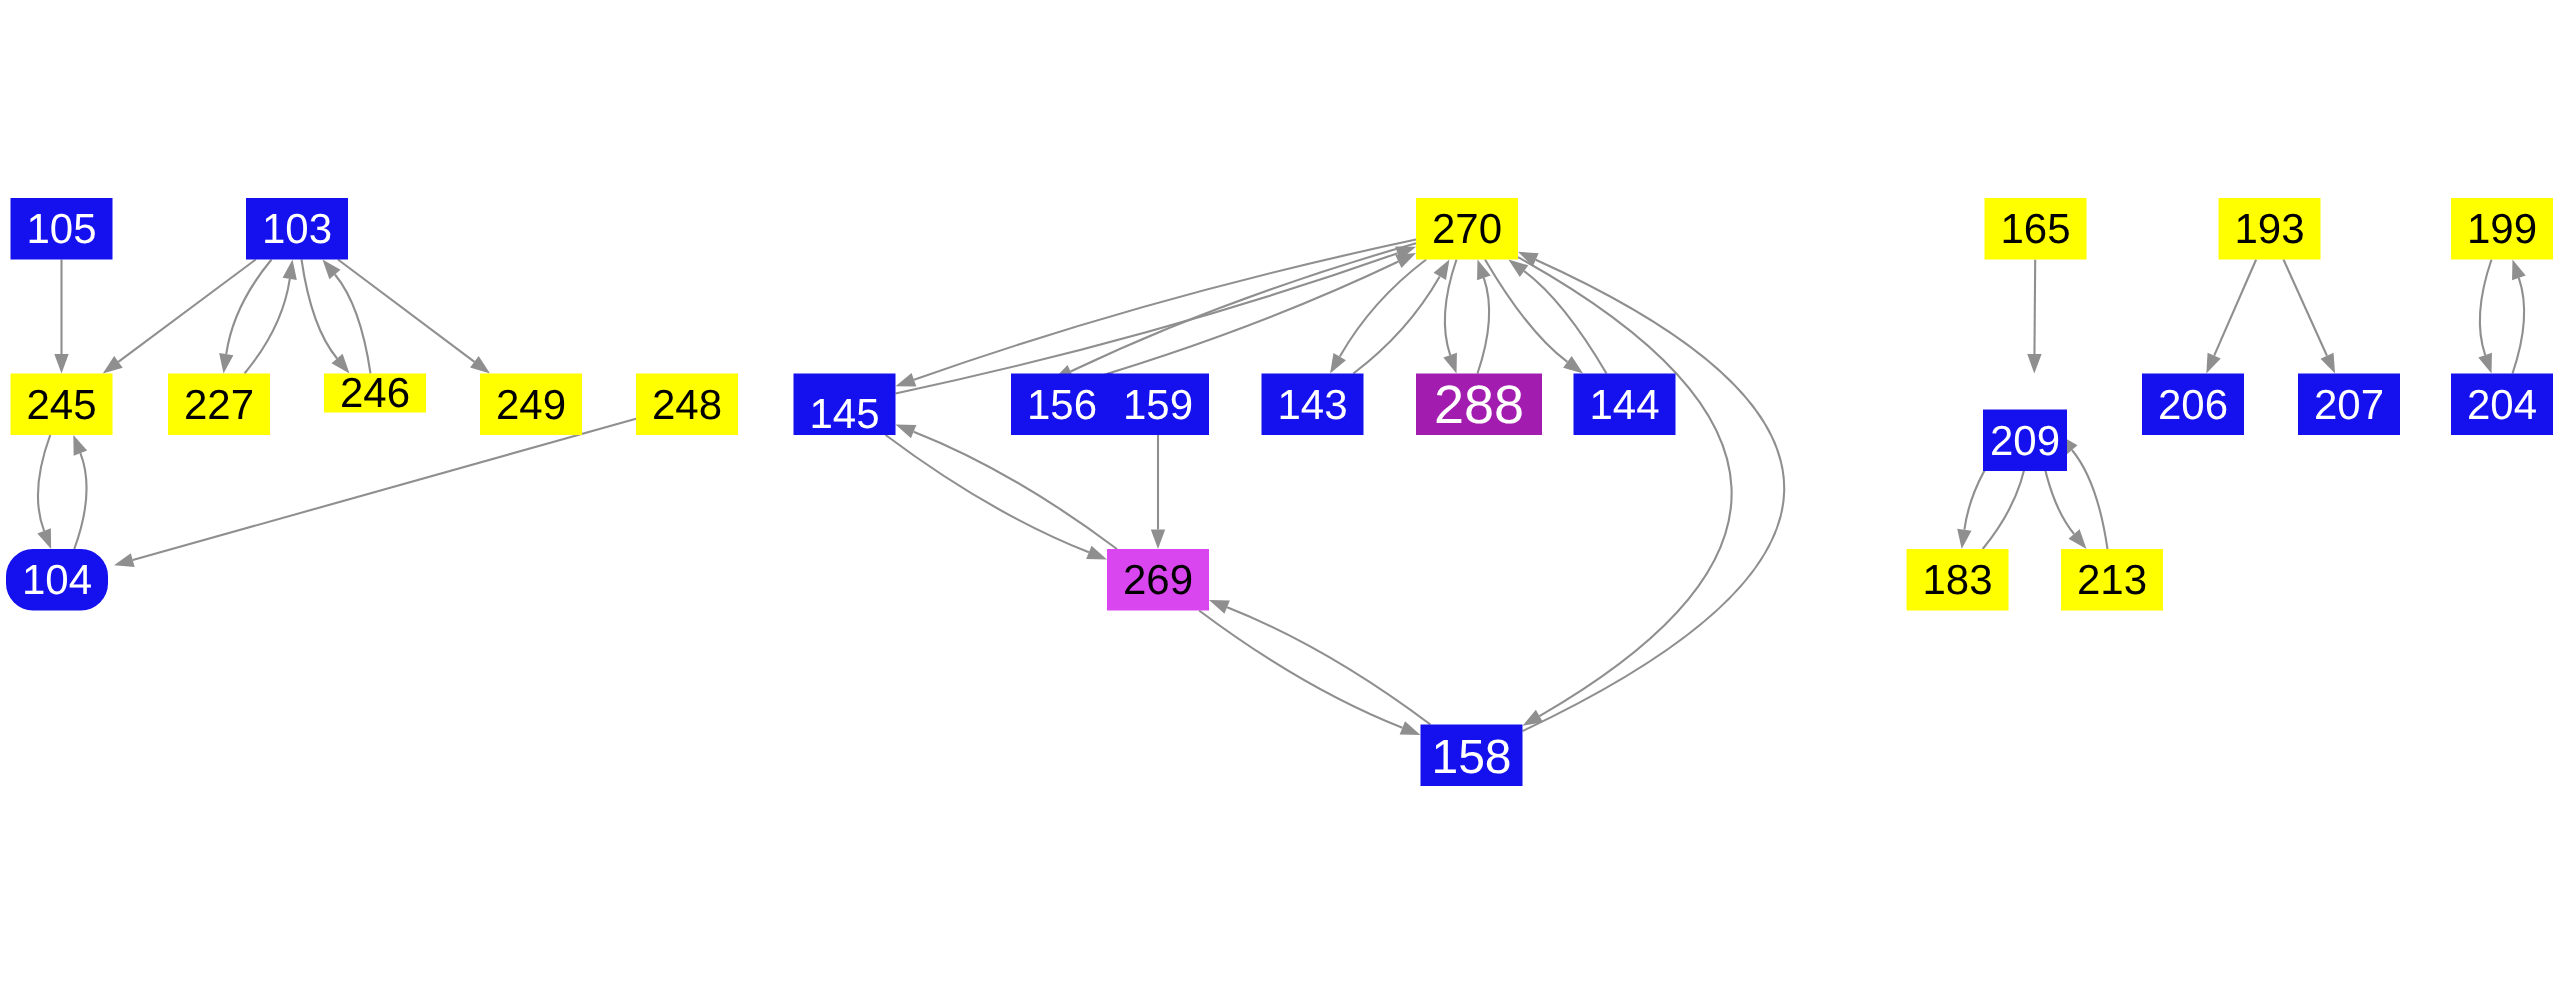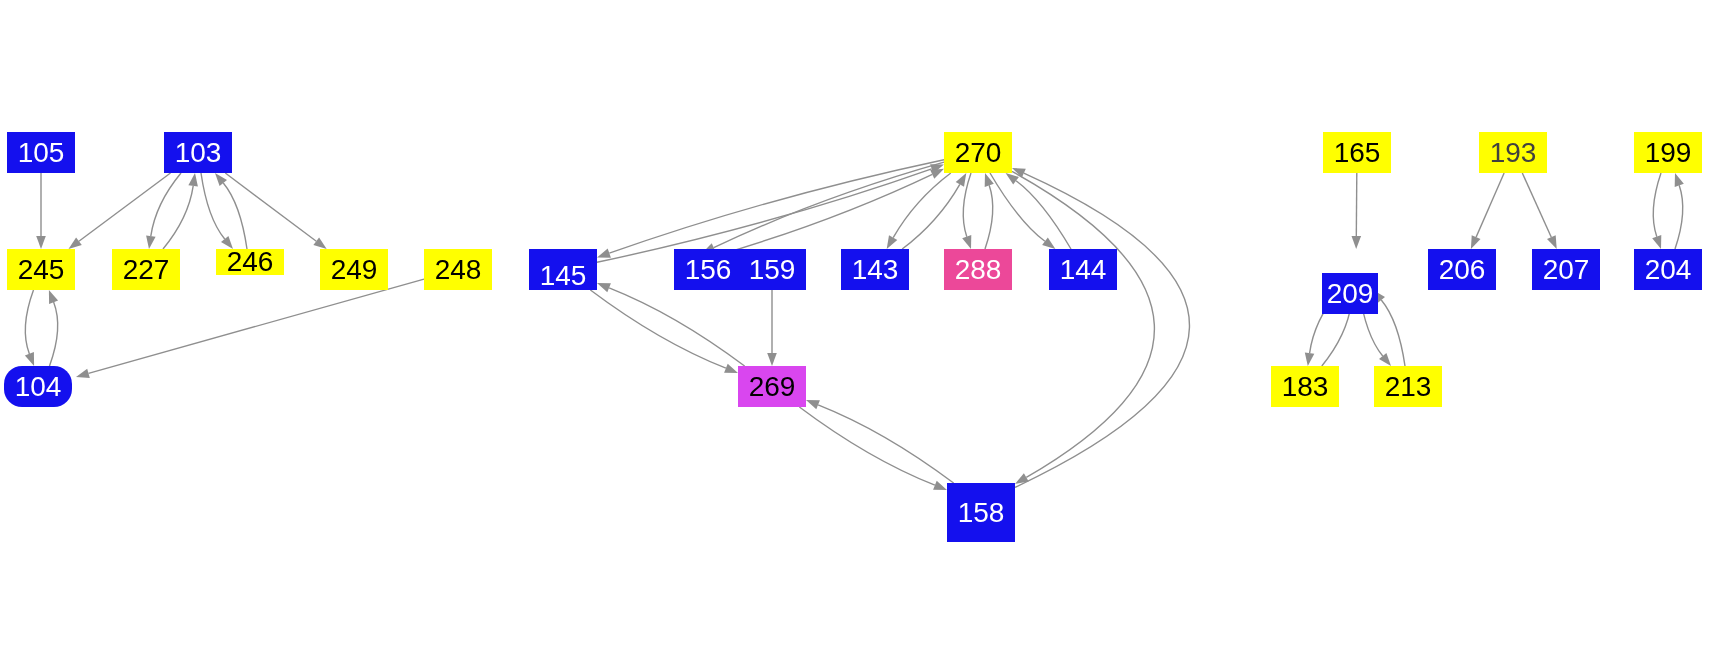--- a/index.html
+++ b/index.html
@@ -120,21 +120,21 @@
       </div>
       <div class="node" style="left: 164px; top: 132px; width: 68px; height: 41px; background: rgb(20, 16, 238); color: rgb(255, 255, 255); font-size: 28px;">
         <span>103</span>
       </div>
       <div class="node" style="left: 944px; top: 132px; width: 68px; height: 41px; background: rgb(255, 255, 0); color: rgb(0, 0, 0); font-size: 28px;">
         <span>270</span>
       </div>
       <div class="node" style="left: 1323px; top: 132px; width: 68px; height: 41px; background: rgb(255, 255, 0); color: rgb(0, 0, 0); font-size: 28px;">
         <span>165</span>
       </div>
-      <div class="node" style="left: 1479px; top: 132px; width: 68px; height: 41px; background: rgb(255, 255, 0); color: #404040; font-size: 28px;">
+      <div class="node" style="left: 1479px; top: 132px; width: 68px; height: 41px; background: rgb(255, 255, 0); color: #000000; font-size: 28px;">
         <span>193</span>
       </div>
       <div class="node" style="left: 1634px; top: 132px; width: 68px; height: 41px; background: rgb(255, 255, 0); color: rgb(0, 0, 0); font-size: 28px;">
         <span>199</span>
       </div>
       <div class="node" style="left: 7px; top: 249px; width: 68px; height: 41px; background: rgb(255, 255, 0); color: rgb(0, 0, 0); font-size: 28px;">
         <span>245</span>
       </div>
       <div class="node" style="left: 112px; top: 249px; width: 68px; height: 41px; background: rgb(255, 255, 0); color: rgb(0, 0, 0); font-size: 28px;">
         <span>227</span>
@@ -153,21 +153,21 @@
       </div>
       <div class="node" style="left: 634px; top: 249px; width: 68px; height: 41px; background: rgb(20, 16, 238); color: rgb(255, 255, 255); font-size: 28px; margin-left: 40px;">
         <span>156</span>
       </div>
       <div class="node" style="left: 738px; top: 249px; width: 68px; height: 41px; background: rgb(20, 16, 238); color: rgb(255, 255, 255); font-size: 28px;">
         <span>159</span>
       </div>
       <div class="node" style="left: 841px; top: 249px; width: 68px; height: 41px; background: rgb(20, 16, 238); color: rgb(255, 255, 255); font-size: 28px;">
         <span>143</span>
       </div>
-      <div class="node" style="left: 944px; top: 249px; width: 68px; height: 41px; background: #ec4899; color: rgb(255, 255, 255); font-size: 28px;">
+      <div class="node" style="left: 944px; top: 249px; width: 84px; height: 41px; background: #a21caf; color: rgb(255, 255, 255); font-size: 36px;">
         <span>288</span>
       </div>
       <div class="node" style="left: 1049px; top: 249px; width: 68px; height: 41px; background: rgb(20, 16, 238); color: rgb(255, 255, 255); font-size: 28px;">
         <span>144</span>
       </div>
       <div class="node" style="left: 1322px; top: 249px; width: 56px; height: 41px; background: rgb(20, 16, 238); color: #ffffff; font-size: 28px; margin-top: 24px;">
         <span>209</span>
       </div>
       <div class="node" style="left: 1428px; top: 249px; width: 68px; height: 41px; background: rgb(20, 16, 238); color: rgb(255, 255, 255); font-size: 28px;">
         <span>206</span>
@@ -183,17 +183,17 @@
       </div>
       <div class="node" style="left: 738px; top: 366px; width: 68px; height: 41px; background: #d946ef; color: rgb(0, 0, 0); font-size: 28px;">
         <span>269</span>
       </div>
       <div class="node" style="left: 1271px; top: 366px; width: 68px; height: 41px; background: rgb(255, 255, 0); color: rgb(0, 0, 0); font-size: 28px;">
         <span>183</span>
       </div>
       <div class="node" style="left: 1374px; top: 366px; width: 68px; height: 41px; background: rgb(255, 255, 0); color: rgb(0, 0, 0); font-size: 28px;">
         <span>213</span>
       </div>
-      <div class="node" style="left: 947px; top: 483px; width: 68px; height: 59px; background: rgb(20, 16, 238); color: rgb(255, 255, 255); font-size: 28px;">
+      <div class="node" style="left: 947px; top: 483px; width: 68px; height: 41px; background: rgb(20, 16, 238); color: rgb(255, 255, 255); font-size: 32px;">
         <span>158</span>
       </div>
     </div>
 </div>
 
 </body></html>

